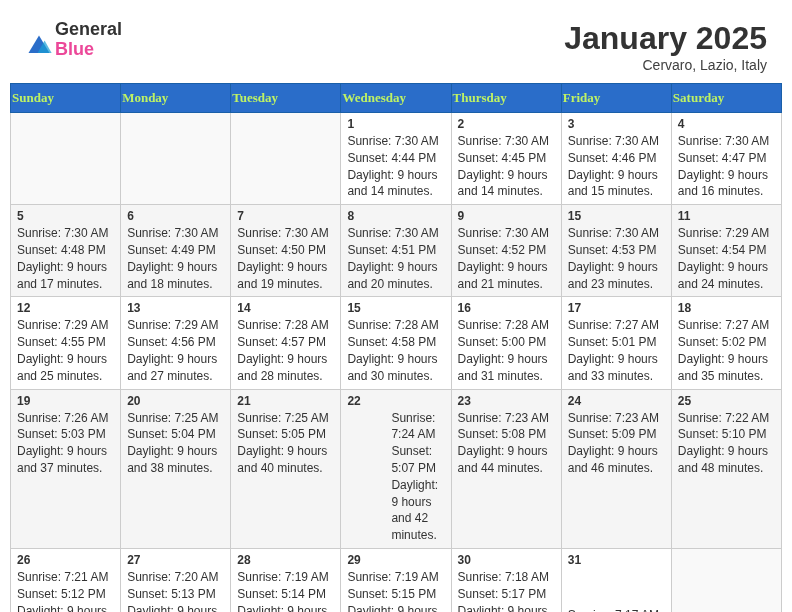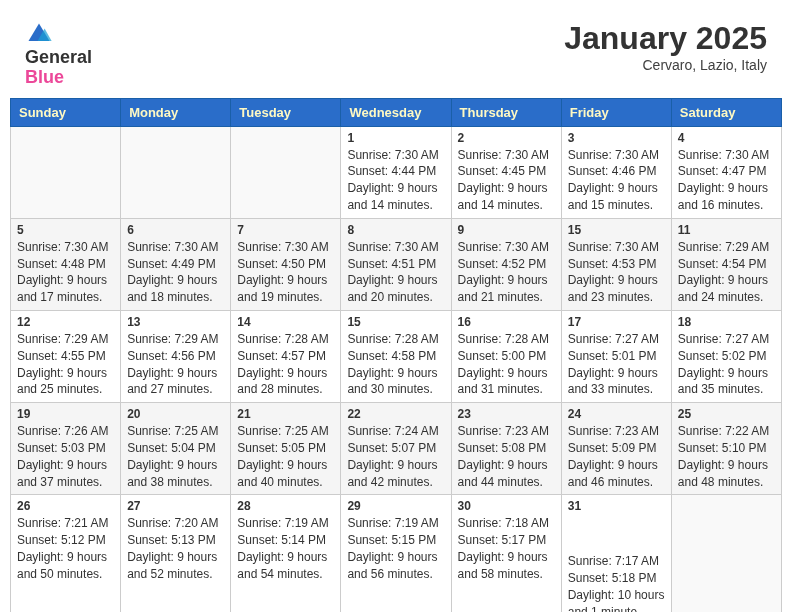--- a/index.html
+++ b/index.html
@@ -11,22 +11,21 @@
       padding: 10px;
     }
     .header {
       display: flex;
       justify-content: space-between;
       align-items: flex-start;
       padding: 10px 15px 5px 15px;
     }
     .logo {
       display: flex;
-      align-items: flex-start;
-      flex-direction: column;
+      align-items: flex-end;
     }
     .logo-text {
       display: flex;
       flex-direction: column;
       line-height: 1.1;
     }
     .logo-general {
       font-size: 18px;
       font-weight: bold;
       color: #333;
@@ -53,26 +52,27 @@
       font-size: 14px;
       color: #404040;
     }
     .calendar {
       width: 100%;
       border-collapse: collapse;
       margin-top: 5px;
     }
     .calendar th {
       background-color: #2a6dc9;
-      color: #fef9c3;
+      color: #bef264;
       text-align: left;
-      padding: 6px 8px;
+      padding: 6px 1px;
       font-size: 13px;
       font-weight: bold;
       border: 1px solid #1a5fa8;
+      font-family: Liberation Serif, serif;
     }
     .calendar td {
       border: 1px solid #ccc;
       vertical-align: top;
       padding: 4px 6px;
       width: calc(100% / 7);
       height: 90px;
       font-size: 10.5px;
       color: #333;
       background: #fff;
@@ -279,21 +279,21 @@
         </td>
         <td>
           <span class="day-num">21</span>
           <div class="day-info" style="white-space: pre-line;">Sunrise: 7:25 AM
 Sunset: 5:05 PM
 Daylight: 9 hours
 and 40 minutes.</div>
         </td>
         <td>
           <span class="day-num">22</span>
-          <div class="day-info" style="white-space: pre-line;">Sunrise: 7:24 AM
+          <div class="day-info" style="white-space: pre-line; margin-left: 44px;">Sunrise: 7:24 AM
 Sunset: 5:07 PM
 Daylight: 9 hours
 and 42 minutes.</div>
         </td>
         <td>
           <span class="day-num">23</span>
           <div class="day-info" style="white-space: pre-line;">Sunrise: 7:23 AM
 Sunset: 5:08 PM
 Daylight: 9 hours
 and 44 minutes.</div>

